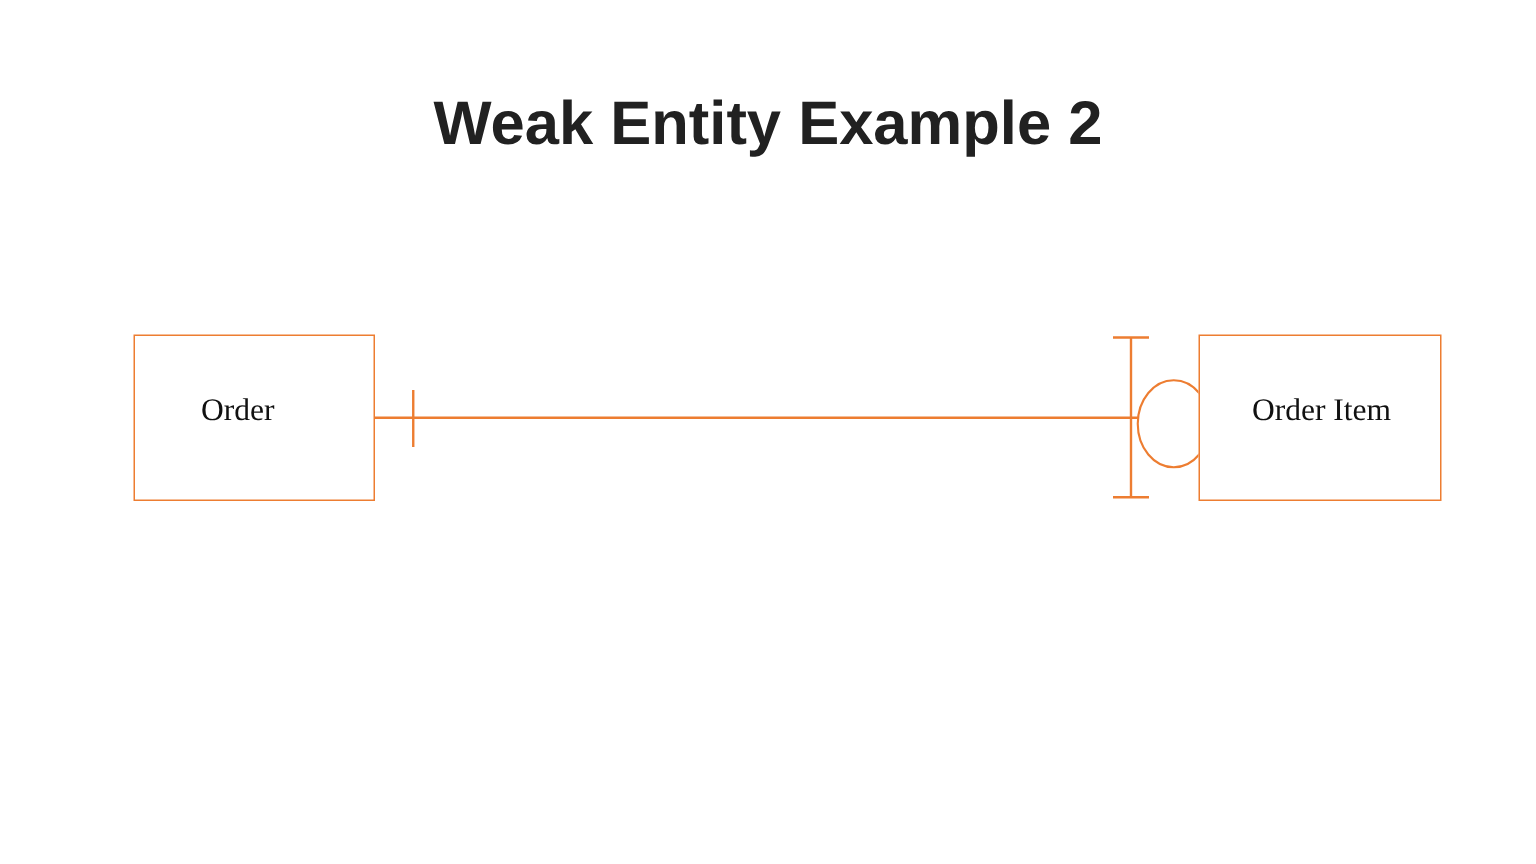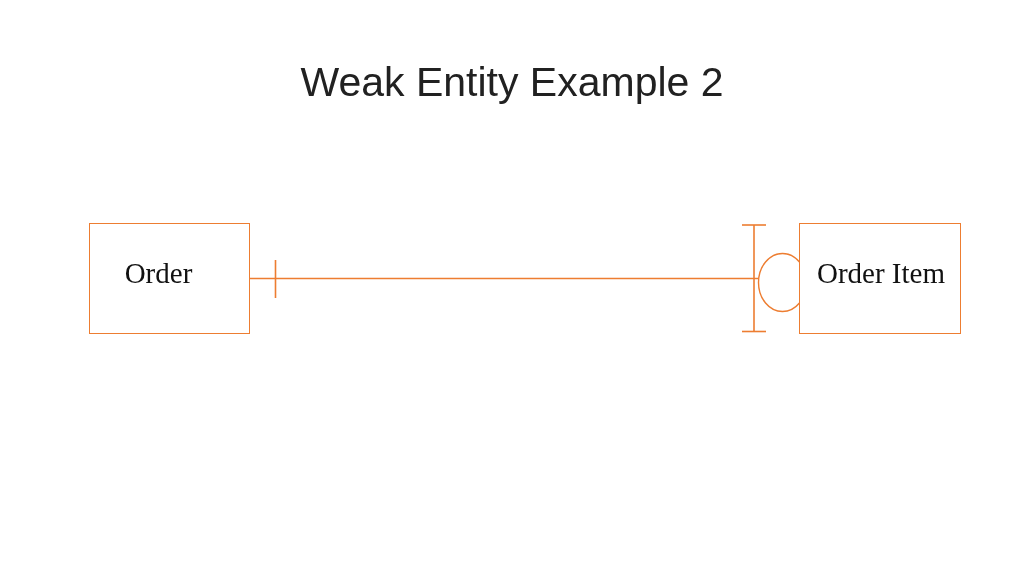--- a/index.html
+++ b/index.html
@@ -17,21 +17,21 @@
   }
   .slide-title {
     position: absolute;
     top: 62px;
     left: 0;
     width: 100%;
     margin: 0;
     text-align: center;
     font-family: "Liberation Sans", sans-serif;
     font-size: 41px;
-    font-weight: 400;
+    font-weight: 700;
     line-height: 1;
     letter-spacing: 0px;
     color: var(--title-text, #212121);
   }
   .entity {
     position: absolute;
     box-sizing: border-box;
     border: 1.5px solid var(--accent, #ED7D31);
     background: #ffffff;
     display: flex;
@@ -46,21 +46,21 @@
     height: 111px;
   }
   .entity-order-item {
     left: 799px;
     top: 223px;
     width: 162px;
     height: 111px;
   }
   .entity-label {
     font-family: "Liberation Serif", serif;
-    font-size: 29px;
+    font-size: 21px;
     line-height: 1;
     color: var(--entity-text, #111111);
     white-space: nowrap;
   }
   .entity-order .entity-label { transform: translate(-11px, -5px); }
   .entity-order-item .entity-label { transform: translate(1px, -5px); }
   .connector {
     position: absolute;
     left: 0;
     top: 0;

